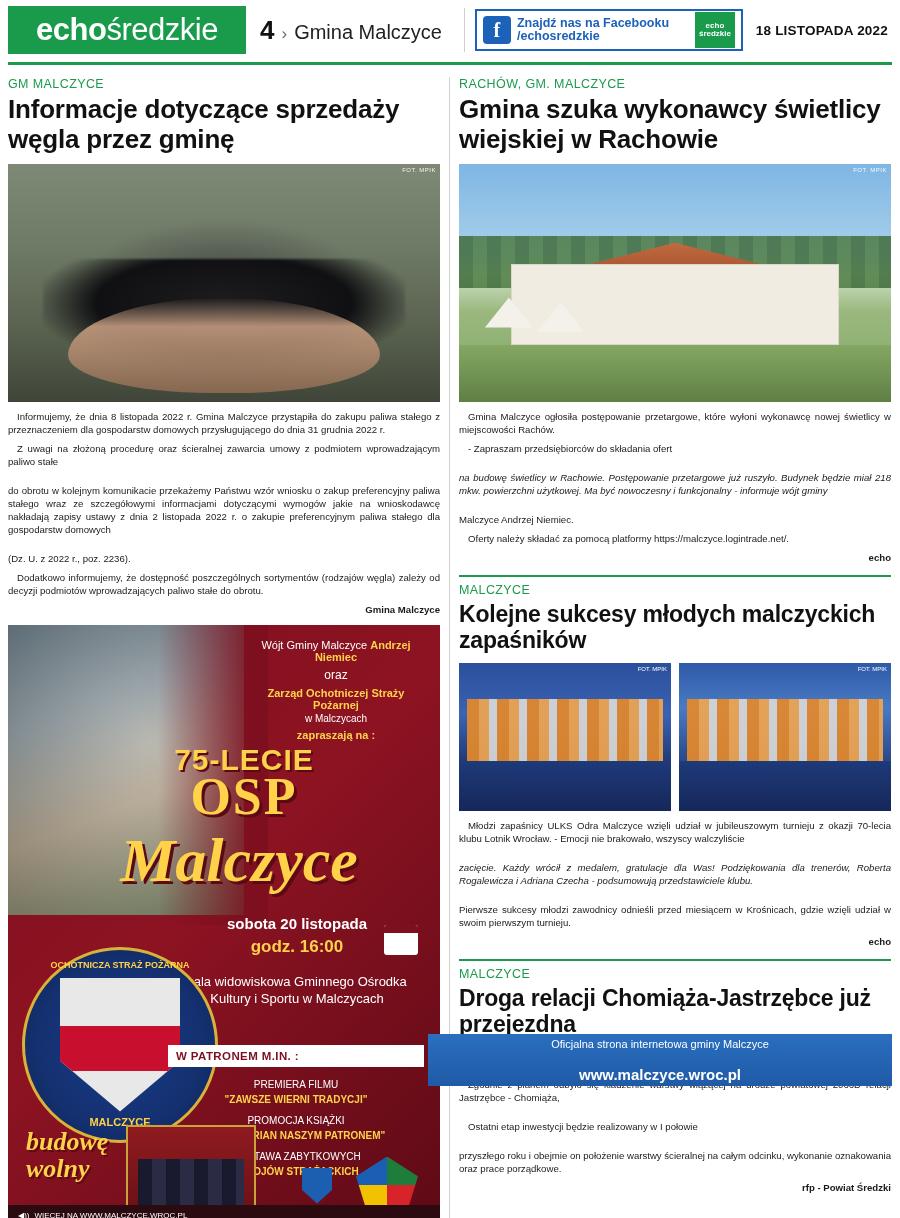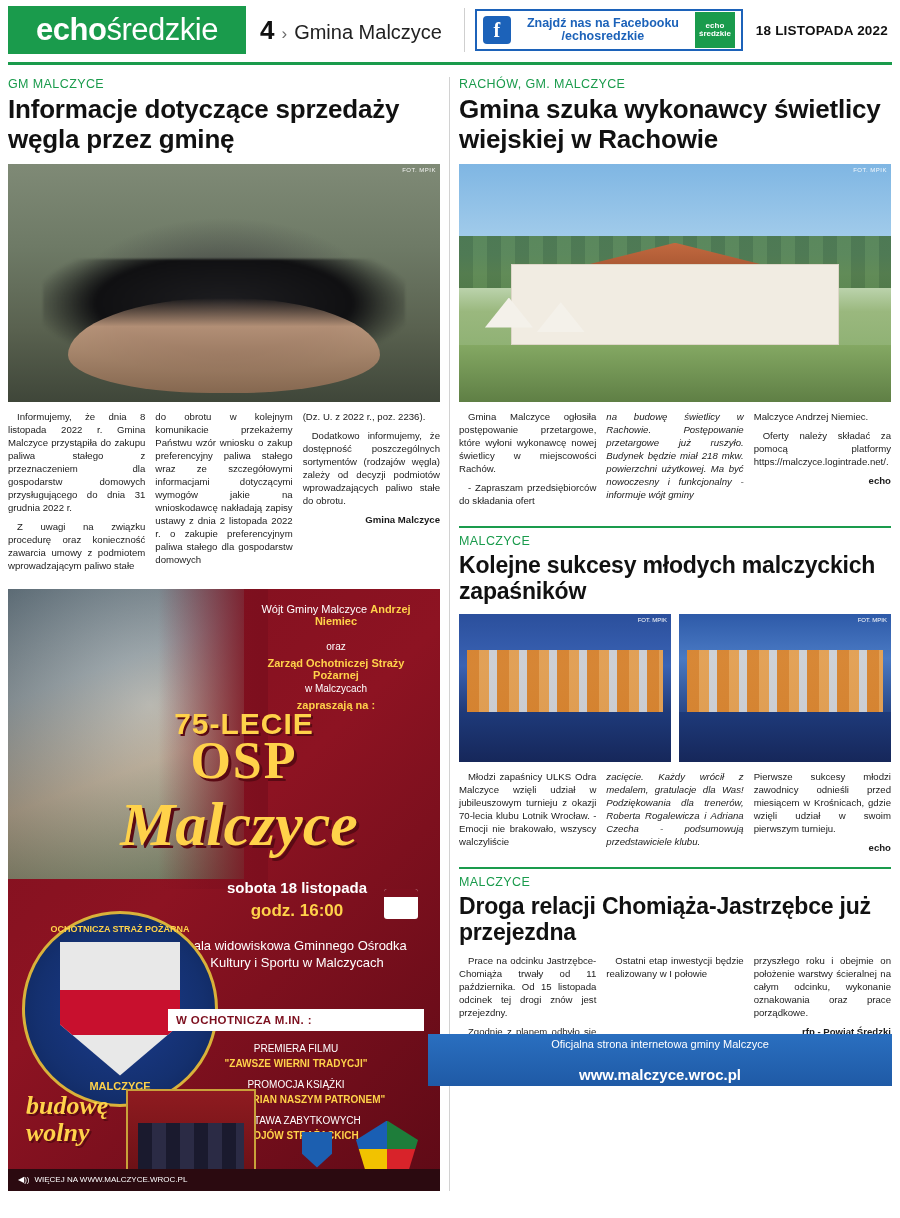--- a/index.html
+++ b/index.html
@@ -43,21 +43,21 @@
     height: 42px; width: 268px;
     display:flex; align-items:center; gap:6px;
     padding: 0 6px;
   }
   .fb-icon {
     width: 28px; height: 28px; background:#1c62b9; color:#fff;
     border-radius: 4px; font-weight:bold; font-size:20px;
     display:flex; align-items:center; justify-content:center;
     font-family:"Liberation Serif", serif;
   }
-  .fb-text { flex:1; text-align:center; line-height:1.05; }
+  .fb-text { flex:1; line-height:1.05; }
   .fb-line1 { color:#1c62b9; font-weight:bold; font-size:12.5px; }
   .fb-line2 { color:#1c62b9; font-weight:bold; font-size:12.5px; }
   .fb-badge {
     width: 40px; height: 36px; background:#1a9b4c; color:#fff;
     display:flex; flex-direction:column; align-items:center; justify-content:center;
     font-size: 8px; font-weight:bold; line-height:1.05; text-align:center;
   }
   .mast-date {
     margin-left: auto; font-size: 13.5px; font-weight:bold; color:#111;
     padding-right: 4px; letter-spacing:0.2px;
@@ -81,21 +81,21 @@
     font-weight:bold; color:#111; letter-spacing:-0.2px;
   }
   h1.head.small { font-size: 23px; }
 
   .photo { position:relative; width:100%; overflow:hidden; }
   .photo .credit {
     position:absolute; top:3px; right:4px; color:#fff; font-size:6px;
     letter-spacing:0.5px; opacity:0.9;
   }
 
-  .body3 { display:flex; gap:10px; margin-top:9px; }
+  .body3 { display:flex; gap:10px; margin-top:9px;flex-direction:column; }
   .body3 > div { flex:1; }
   p.txt {
     margin:0 0 6px 0; font-size: 9.6px; line-height: 1.35;
     text-align: justify; text-indent: 9px; color:#1b1b1b;
   }
   p.txt.noind { text-indent: 0; }
   p.sig {
     margin: 2px 0 0 0; font-size: 9.6px; font-weight:bold; text-align:right;
   }
 
@@ -155,21 +155,21 @@
     content:""; position:absolute; inset:0;
     background: radial-gradient(circle at 60% 40%, rgba(255,255,255,.25), rgba(0,0,0,.25));
   }
   .poster-aerial-fade {
     position:absolute; left:150px; top:0; width:110px; height:300px;
     background: linear-gradient(90deg, rgba(125,15,30,0) 0%, #7d0f1e 95%);
   }
   .poster-top-txt { position:absolute; left:236px; right:12px; top:14px; text-align:center; }
   .pt-l1 { font-size:11px; }
   .pt-l1 b { color:#ffd24a; }
-  .pt-l2 { font-size:10px; margin-top:14px; }
+  .pt-l2 { font-size:12px; margin-top:5px; }
   .pt-l3 { font-size:11px; font-weight:bold; color:#ffd24a; margin-top:5px; }
   .pt-l4 { font-size:10px; margin-top:2px; }
   .pt-l5 { font-size:11px; font-weight:bold; color:#ffd24a; margin-top:5px; }
 
   .poster-75 {
     position:absolute; left:60px; right:20px; top:118px; text-align:center;
     font-weight:bold; color:#ffd24a; font-size:30px; letter-spacing:1px;
     text-shadow: 2px 2px 0 #5a0a14;
   }
   .poster-osp {
@@ -318,21 +318,21 @@
 
       <div>
         <div class="kicker">GM MALCZYCE</div>
         <h1 class="head">Informacje dotyczące sprzedaży węgla przez gminę</h1>
         <div class="photo coal">
           <span class="credit">FOT. MPIK</span>
         </div>
         <div class="body3">
           <div>
             <p class="txt">Informujemy, że dnia 8 listopada 2022 r. Gmina Malczyce przystąpiła do zakupu paliwa stałego z przeznaczeniem dla gospodarstw domowych przysługującego do dnia 31 grudnia 2022 r.</p>
-            <p class="txt">Z uwagi na związku procedurę oraz konieczność zawarcia umowy z podmiotem wprowadzającym paliwo stałe</p>
+            <p class="txt">Z uwagi na złożoną procedurę oraz ścieralnej zawarcia umowy z podmiotem wprowadzającym paliwo stałe</p>
           </div>
           <div>
             <p class="txt noind">do obrotu w kolejnym komunikacie przekażemy Państwu wzór wniosku o zakup preferencyjny paliwa stałego wraz ze szczegółowymi informacjami dotyczącymi wymogów jakie na wnioskodawcę nakładają zapisy ustawy z dnia 2 listopada 2022 r. o zakupie preferencyjnym paliwa stałego dla gospodarstw domowych</p>
           </div>
           <div>
             <p class="txt noind">(Dz. U. z 2022 r., poz. 2236).</p>
             <p class="txt">Dodatkowo informujemy, że dostępność poszczególnych sortymentów (rodzajów węgla) zależy od decyzji podmiotów wprowadzających paliwo stałe do obrotu.</p>
             <p class="sig">Gmina Malczyce</p>
           </div>
         </div>
@@ -347,32 +347,32 @@
           <div class="pt-l2">oraz</div>
           <div class="pt-l3">Zarząd Ochotniczej Straży Pożarnej</div>
           <div class="pt-l4">w Malczycach</div>
           <div class="pt-l5">zapraszają na :</div>
         </div>
 
         <div class="poster-75">75-LECIE</div>
         <div class="poster-osp">OSP</div>
         <div class="poster-malczyce">Malczyce</div>
 
-        <div class="poster-date">sobota 18 listopada</div>
+        <div class="poster-date">sobota 20 listopada</div>
         <div class="poster-time">godz. 16:00</div>
         <div class="poster-cal"></div>
         <div class="poster-place">sala widowiskowa Gminnego Ośrodka Kultury i Sportu w Malczycach</div>
 
         <div class="poster-emblem">
           <div class="emb-top">OCHOTNICZA STRAŻ POŻARNA</div>
           <div class="emblem-inner"></div>
           <div class="emb-bot">MALCZYCE</div>
         </div>
 
-        <div class="poster-prog-head">W OCHOTNICZA M.IN. :</div>
+        <div class="poster-prog-head">W PATRONEM M.IN. :</div>
         <div class="poster-prog">
           <div>
             <div class="pp-label">PREMIERA FILMU</div>
             <div class="pp-val">"ZAWSZE WIERNI TRADYCJI"</div>
           </div>
           <div style="margin-top:6px">
             <div class="pp-label">PROMOCJA KSIĄŻKI</div>
             <div class="pp-val">"ŚW. FLORIAN NASZYM PATRONEM"</div>
           </div>
           <div style="margin-top:6px">

